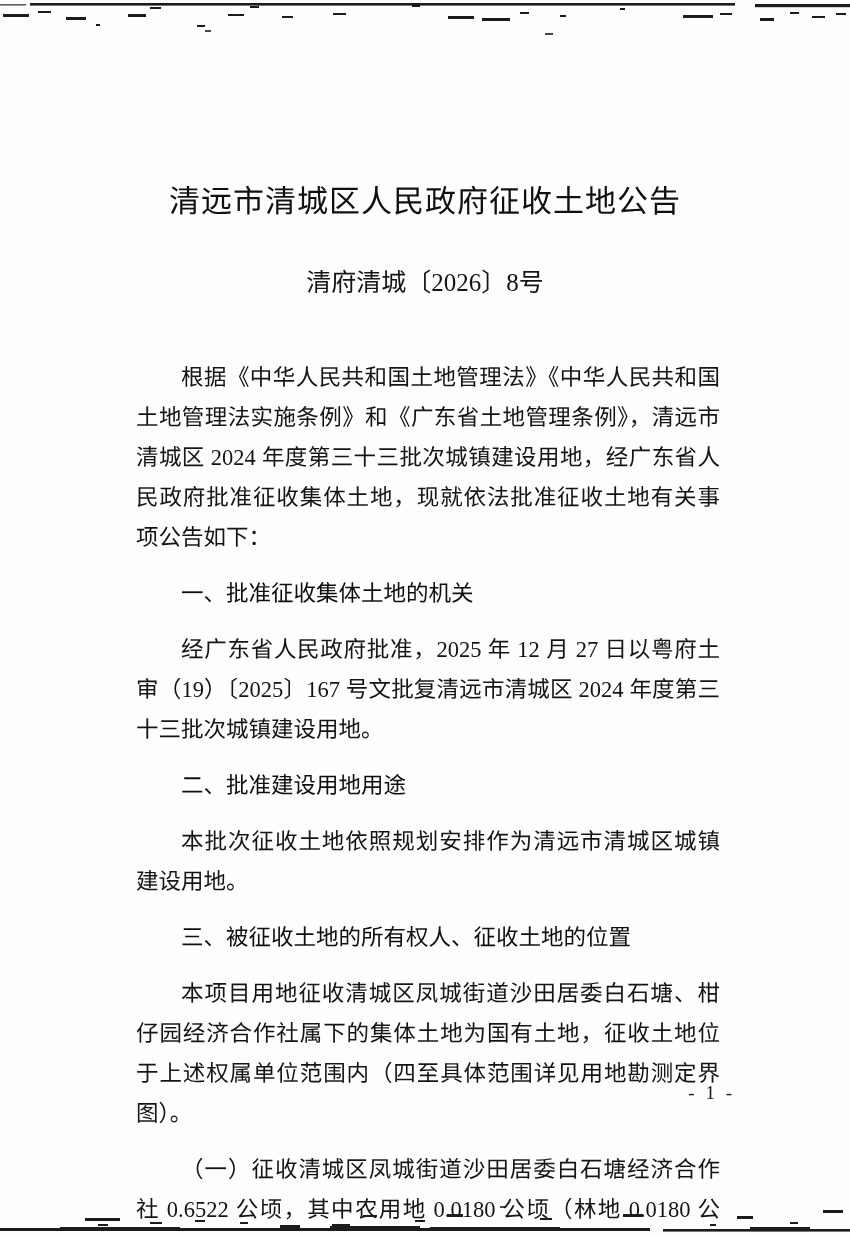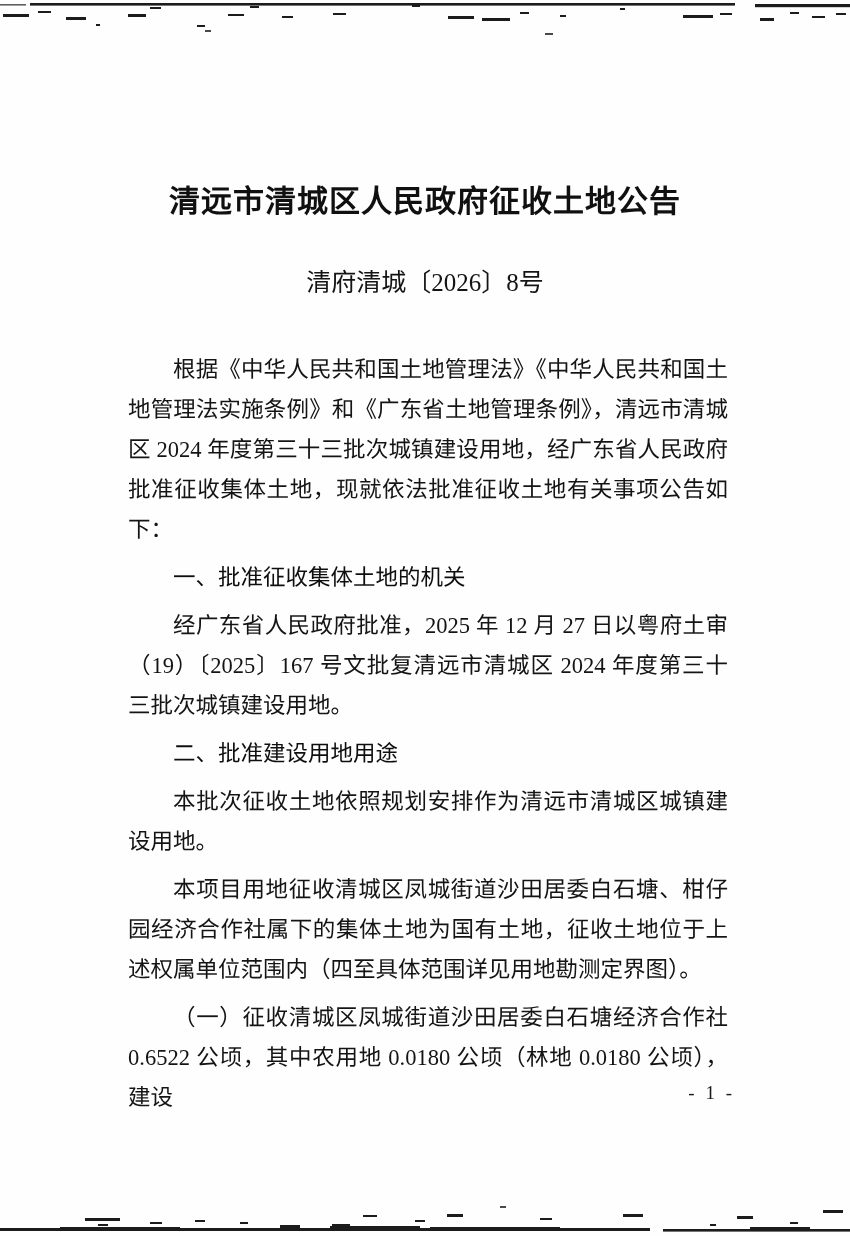--- a/index.html
+++ b/index.html
@@ -10,37 +10,37 @@
     color:#161616;
     font-family:"Liberation Serif", serif;
     overflow:hidden;
   }
   .scan-band { position:absolute; left:0; display:block; }
   .scan-band.top { top:0; }
   .scan-band.bottom { top:1196px; }
   .doc-title {
     position:absolute; top:176px; left:0; width:100%;
     margin:0; text-align:center;
-    font-size:31px; font-weight:700; letter-spacing:1px;
+    font-size:31px; font-weight:400; letter-spacing:1px;
     font-family:"Liberation Serif", serif;
     color:#101010;
   }
   .doc-number {
     position:absolute; top:262px; left:0; width:100%;
     text-align:center; font-size:25px; font-weight:400;
     color:#141414;
   }
   .doc-body {
     position:absolute; left:120px; top:342px; width:616px;
     font-size:22.5px; line-height:40px;
     text-align:justify; text-justify:inter-ideograph;
     color:#141414;
   }
   .doc-body p, .doc-body h2 {
-    margin:8px; padding:0;
+    margin:16px; padding:0;
     text-indent:2em;
   }
   .doc-body p { font-weight:400; }
   .doc-body h2.heading {
     font-size:22.5px; font-weight:400;
     font-family:"Liberation Sans", sans-serif;
     color:#0e0e0e;
   }
   .page-number {
     position:absolute; top:1082px; right:115px;
@@ -88,20 +88,21 @@
 
   <h1 class="doc-title">清远市清城区人民政府征收土地公告</h1>
   <div class="doc-number">清府清城〔2026〕8号</div>
 
   <div class="doc-body">
     <p class="body-p">根据《中华人民共和国土地管理法》《中华人民共和国土地管理法实施条例》和《广东省土地管理条例》，清远市清城区 2024 年度第三十三批次城镇建设用地，经广东省人民政府批准征收集体土地，现就依法批准征收土地有关事项公告如下：</p>
     <h2 class="heading">一、批准征收集体土地的机关</h2>
     <p class="body-p">经广东省人民政府批准，2025 年 12 月 27 日以粤府土审（19）〔2025〕167 号文批复清远市清城区 2024 年度第三十三批次城镇建设用地。</p>
     <h2 class="heading">二、批准建设用地用途</h2>
     <p class="body-p">本批次征收土地依照规划安排作为清远市清城区城镇建设用地。</p>
+    <h2 class="heading">三、被征收土地的所有权人、征收土地的位置</h2>
     <p class="body-p">本项目用地征收清城区凤城街道沙田居委白石塘、柑仔园经济合作社属下的集体土地为国有土地，征收土地位于上述权属单位范围内（四至具体范围详见用地勘测定界图）。</p>
     <p class="body-p">（一）征收清城区凤城街道沙田居委白石塘经济合作社 0.6522 公顷，其中农用地 0.0180 公顷（林地 0.0180 公顷），建设</p>
   </div>
 
   <div class="page-number">- 1 -</div>
 
   <svg class="scan-band bottom" width="850" height="40" viewBox="0 0 850 40" aria-hidden="true">
     <rect class="artifact" x="85" y="22" width="35" height="3"></rect>
     <rect class="artifact" x="98" y="28" width="10" height="2"></rect>
     <rect class="artifact" x="150" y="26" width="12" height="2"></rect>

